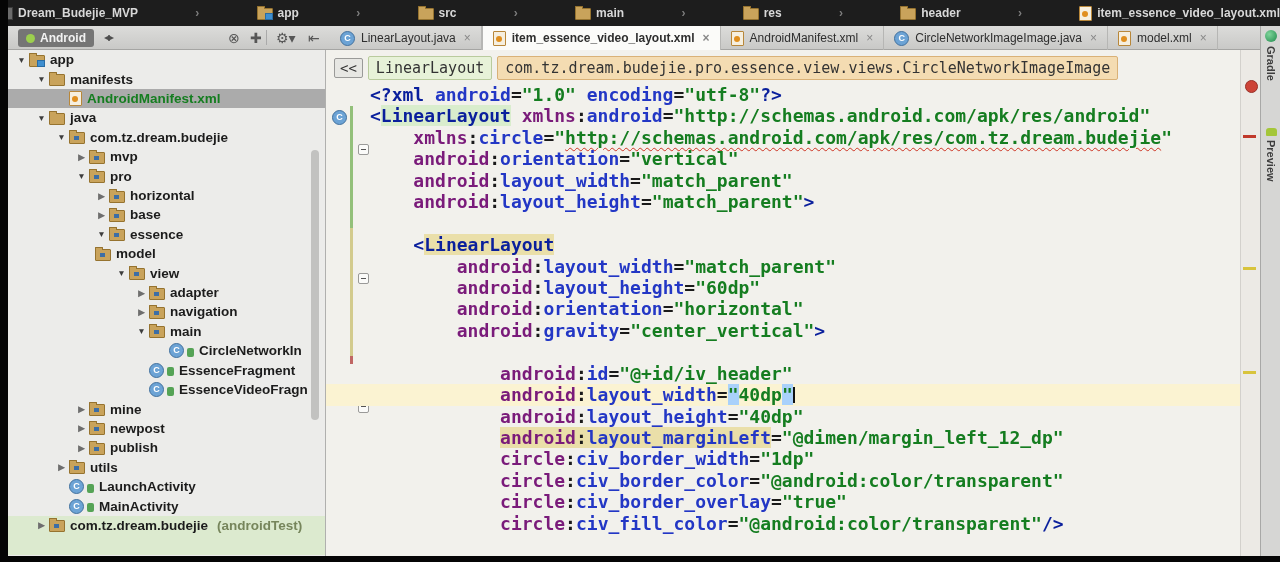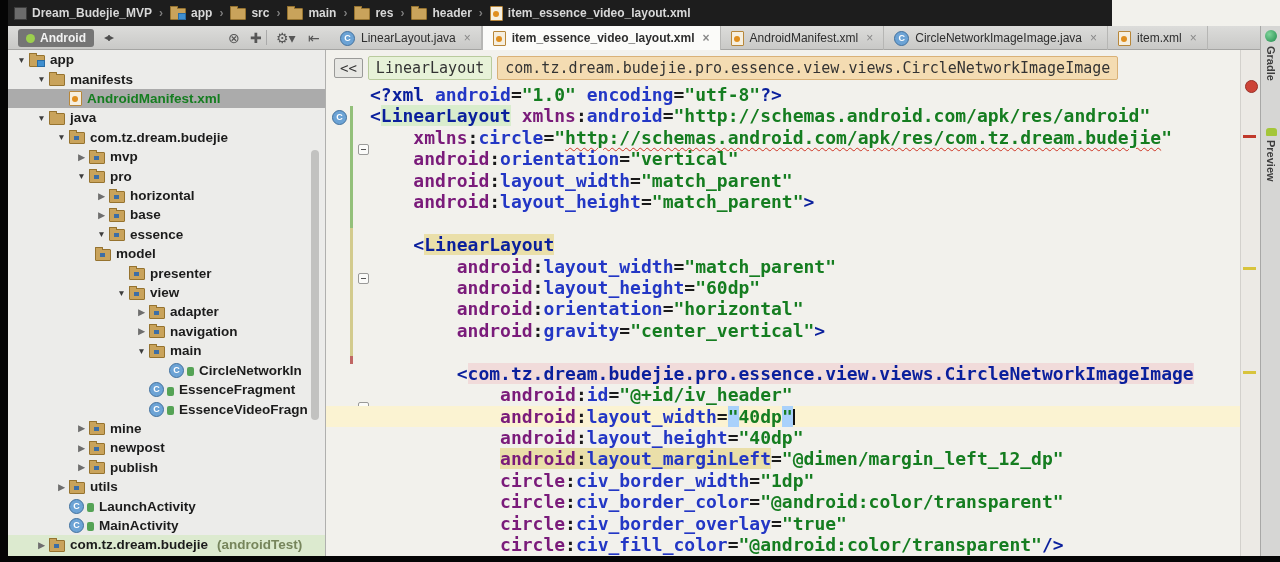--- a/index.html
+++ b/index.html
@@ -1,20 +1,20 @@
 <!DOCTYPE html>
 <html><head>
 <meta charset="utf-8">
 <style>
   html,body{margin:0;padding:0;}
   body{width:1280px;height:562px;position:relative;overflow:hidden;
        font-family:"Liberation Sans",sans-serif;background:#f2f1ec;}
   
-  #topbar{position:absolute;left:0;top:0;width:1112px;height:26px;background:#1d1d1d;
-          display:flex;align-items:center;padding-left:14px;box-sizing:border-box;}
+  #topbar{position:absolute;left:0;top:0;width:1280px;height:26px;background:#1d1d1d;
+          display:flex;align-items:center;box-sizing:border-box;justify-content:space-between;}
   .crumb{display:flex;align-items:center;gap:5px;color:#d8d8d8;font-size:12px;font-weight:bold;white-space:nowrap;}
   .crumb-sep{color:#7d7d7d;font-size:12px;margin:0 7px;font-weight:bold;}
   
   #toolbar{position:absolute;left:8px;top:26px;width:1272px;height:24px;
            background:linear-gradient(#dcdcda,#c9c9c7);border-bottom:1px solid #a5a5a3;box-sizing:border-box;}
   #android-btn{position:absolute;left:10px;top:3px;height:18px;background:#757575;border-radius:3px;
                display:flex;align-items:center;gap:5px;padding:0 8px;}
   #android-btn .dot{width:9px;height:9px;border-radius:50%;background:#9ccf4e;}
   #android-btn span.lbl{color:#f2f2f2;font-size:12px;font-weight:bold;}
   #nav-arrows{position:absolute;left:96px;top:4px;color:#4e4e4e;font-size:12px;letter-spacing:-2px;}
@@ -162,21 +162,21 @@
         <span>AndroidManifest.xml</span>
         <span class="close">×</span>
       </div>
       <div class="tab">
         <span class="ic ic-class">C</span>
         <span>CircleNetworkImageImage.java</span>
         <span class="close">×</span>
       </div>
       <div class="tab">
         <span class="ic ic-xml"></span>
-        <span>item.xml</span>
+        <span>model.xml</span>
         <span class="close">×</span>
       </div>
     </div>
 <div class="tool-ico" style="left: 220px;">⊗</div>
     <div class="tool-ico" style="left: 242px;">✚</div>
     <div class="tool-ico" style="left: 268px;">⚙▾</div>
     <div class="tool-ico" style="left: 300px;">⇤</div>
   </div>
 
 <div id="project-panel">
@@ -228,25 +228,20 @@
       </div>
       <div class="trow" style="padding-left: 86px;">
         <span class="arr">▼</span>
         <span class="ic ic-pkg"></span>
         <span class="tlabel">essence</span>
       </div>
       <div class="trow" style="padding-left: 72px;">
         <span class="arr"></span>
         <span class="ic ic-pkg"></span>
         <span class="tlabel">model</span>
-      </div>
-      <div class="trow" style="padding-left: 106px;">
-        <span class="arr"></span>
-        <span class="ic ic-pkg"></span>
-        <span class="tlabel">presenter</span>
       </div>
       <div class="trow" style="padding-left: 106px;">
         <span class="arr">▼</span>
         <span class="ic ic-pkg"></span>
         <span class="tlabel">view</span>
       </div>
       <div class="trow" style="padding-left: 126px;">
         <span class="arr closed">▶</span>
         <span class="ic ic-pkg"></span>
         <span class="tlabel">adapter</span>
@@ -344,21 +339,20 @@
       <div class="code-line" style="padding-left: 87.36px;"><span class="ns">android</span><span class="plain">:</span><span class="attr">orientation</span><span class="plain">=</span><span class="val">"vertical"</span></div>
       <div class="code-line" style="padding-left: 87.36px;"><span class="ns">android</span><span class="plain">:</span><span class="attr">layout_width</span><span class="plain">=</span><span class="val">"match_parent"</span></div>
       <div class="code-line" style="padding-left: 87.36px;"><span class="ns">android</span><span class="plain">:</span><span class="attr">layout_height</span><span class="plain">=</span><span class="val">"match_parent"</span><span class="tag">&gt;</span></div>
       <div class="code-line" style="padding-left: 44px;"></div>
       <div class="code-line" style="padding-left: 87.36px;"><span class="tag">&lt;</span><span class="tag hl-tan">LinearLayout</span></div>
       <div class="code-line" style="padding-left: 130.72px;"><span class="ns">android</span><span class="plain">:</span><span class="attr">layout_width</span><span class="plain">=</span><span class="val">"match_parent"</span></div>
       <div class="code-line" style="padding-left: 130.72px;"><span class="ns">android</span><span class="plain">:</span><span class="attr">layout_height</span><span class="plain">=</span><span class="val">"60dp"</span></div>
       <div class="code-line" style="padding-left: 130.72px;"><span class="ns">android</span><span class="plain">:</span><span class="attr">orientation</span><span class="plain">=</span><span class="val">"horizontal"</span></div>
       <div class="code-line" style="padding-left: 130.72px;"><span class="ns">android</span><span class="plain">:</span><span class="attr">gravity</span><span class="plain">=</span><span class="val">"center_vertical"</span><span class="tag">&gt;</span></div>
       <div class="code-line" style="padding-left: 44px;"></div>
-      <div class="code-line" style="padding-left: 130.72px;"><span class="tag">&lt;</span><span class="tag hl-pink">com.tz.dream.budejie.pro.essence.view.views.CircleNetworkImageImage</span></div>
       <div class="code-line" style="padding-left: 174.08px;"><span class="ns">android</span><span class="plain">:</span><span class="attr">id</span><span class="plain">=</span><span class="val">"@+id/iv_header"</span></div>
       <div class="code-line current" style="padding-left: 174.08px;"><span class="ns">android</span><span class="plain">:</span><span class="attr">layout_width</span><span class="plain">=</span><span class="sel">"</span><span class="val">40dp</span><span class="sel">"</span><span class="cursor"></span></div>
       <div class="code-line" style="padding-left: 174.08px;"><span class="ns">android</span><span class="plain">:</span><span class="attr">layout_height</span><span class="plain">=</span><span class="val">"40dp"</span></div>
       <div class="code-line" style="padding-left: 174.08px;"><span class="ns hl-tan">android</span><span class="plain hl-tan">:</span><span class="attr hl-tan">layout_marginLeft</span><span class="plain">=</span><span class="val">"@dimen/margin_left_12_dp"</span></div>
       <div class="code-line" style="padding-left: 174.08px;"><span class="ns">circle</span><span class="plain">:</span><span class="attr">civ_border_width</span><span class="plain">=</span><span class="val">"1dp"</span></div>
       <div class="code-line" style="padding-left: 174.08px;"><span class="ns">circle</span><span class="plain">:</span><span class="attr">civ_border_color</span><span class="plain">=</span><span class="val">"@android:color/transparent"</span></div>
       <div class="code-line" style="padding-left: 174.08px;"><span class="ns">circle</span><span class="plain">:</span><span class="attr">civ_border_overlay</span><span class="plain">=</span><span class="val">"true"</span></div>
       <div class="code-line" style="padding-left: 174.08px;"><span class="ns">circle</span><span class="plain">:</span><span class="attr">civ_fill_color</span><span class="plain">=</span><span class="val">"@android:color/transparent"</span><span class="tag">/&gt;</span></div>
     </div>
 </div>

